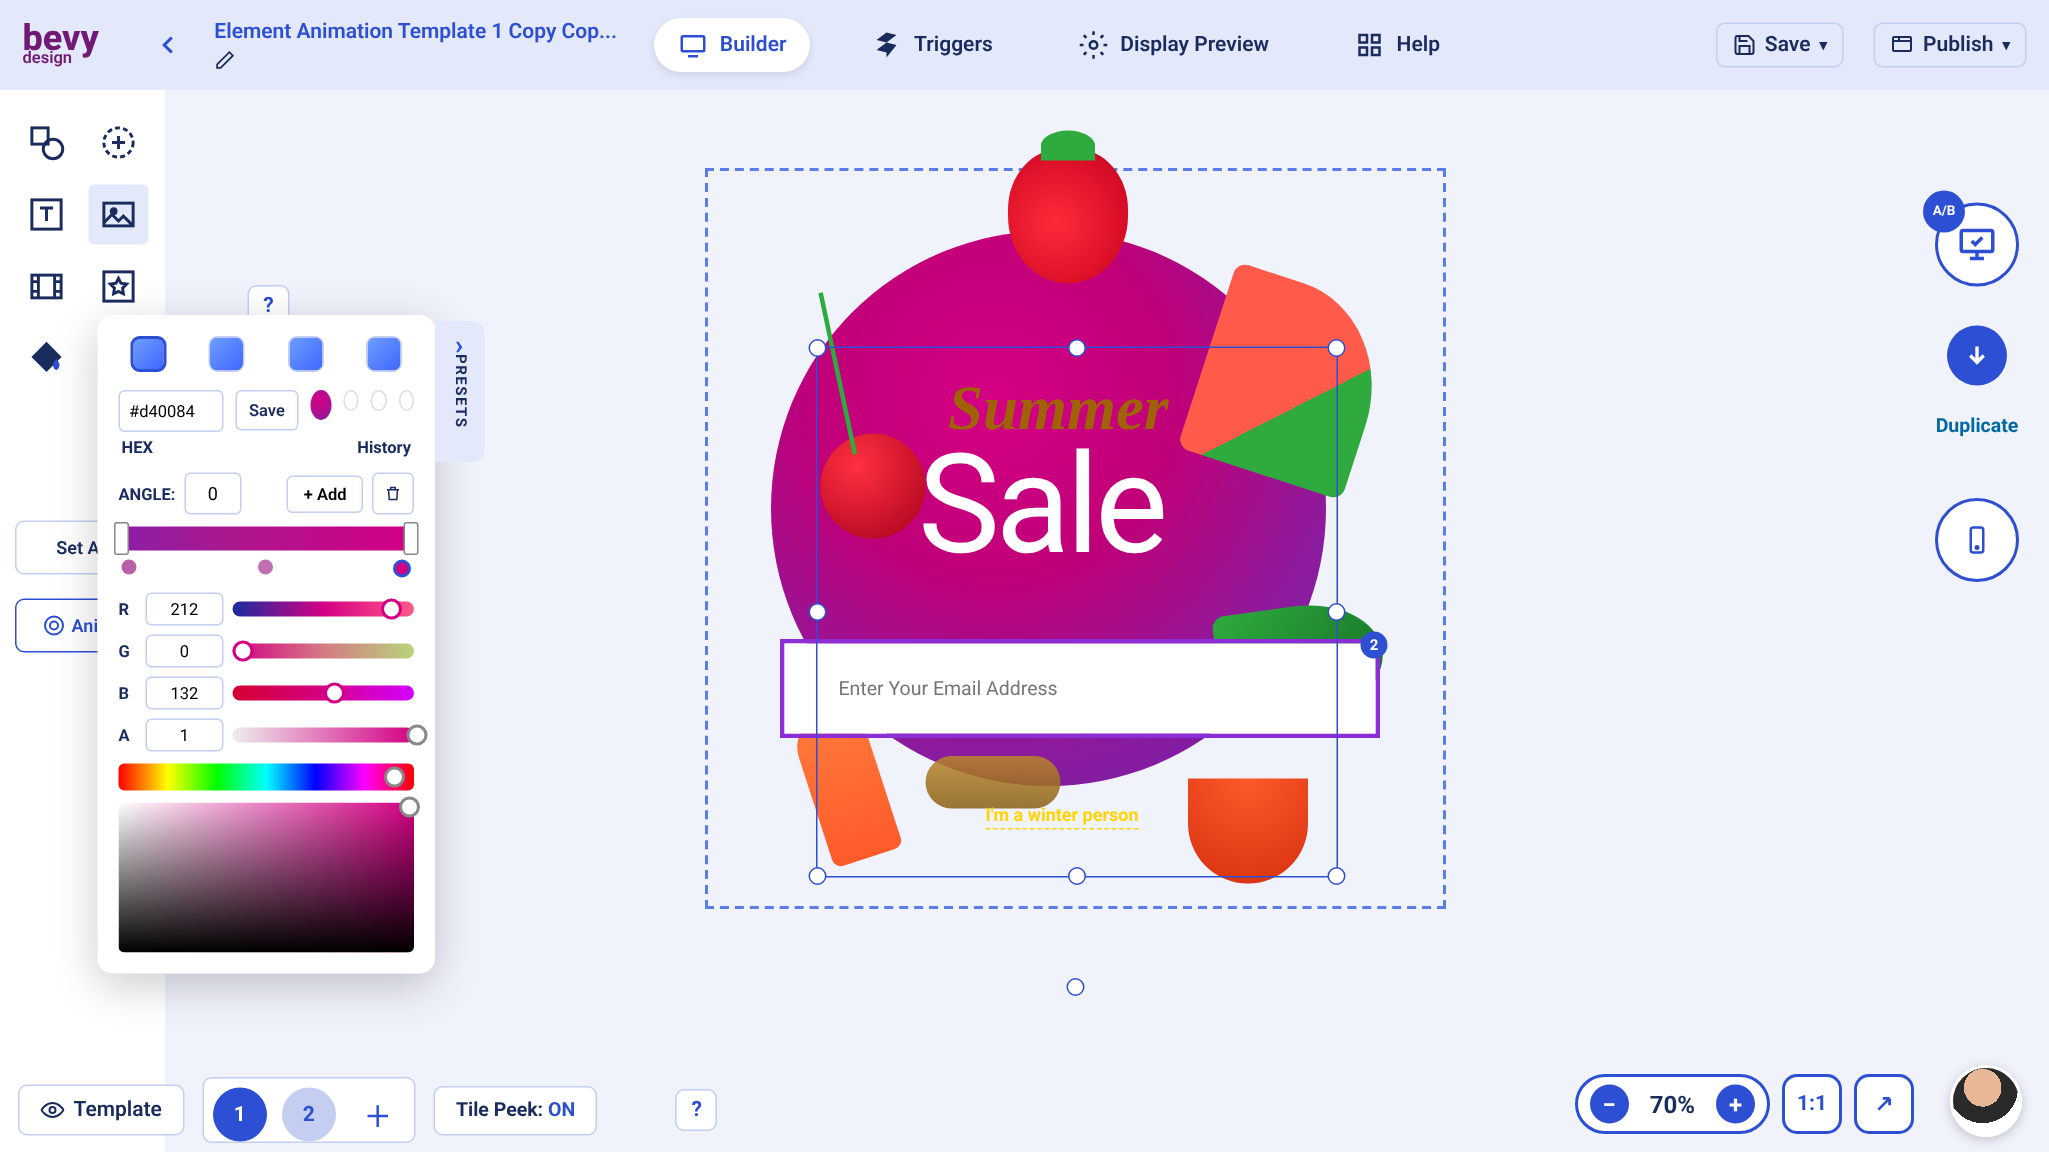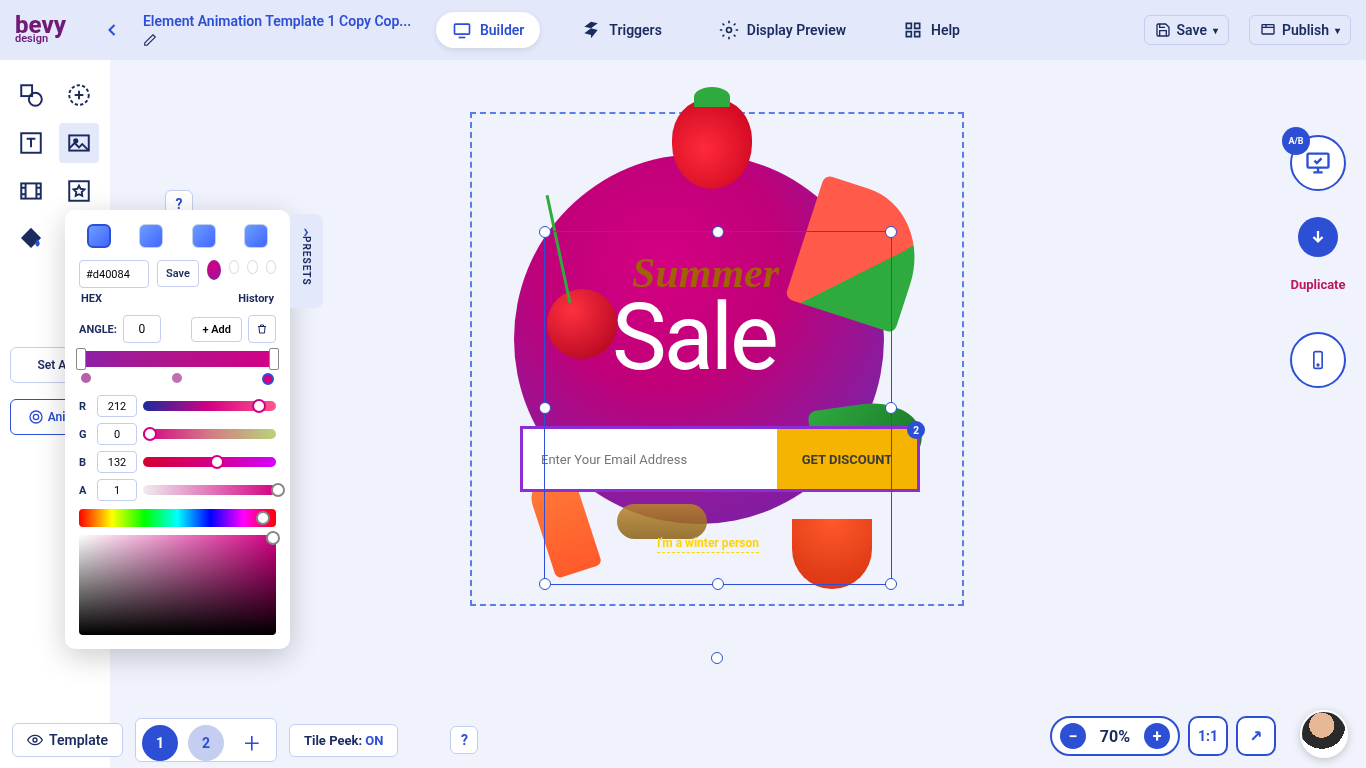--- a/index.html
+++ b/index.html
@@ -21,21 +21,21 @@
 .tool.active{background:#e3e8fb}
 .side-btn{width:90px;height:36px;border:1px solid #c3cef0;border-radius:6px;display:flex;align-items:center;justify-content:center;gap:4px;font-size:12px;font-weight:600;color:#1a2b5e;margin-top:8px}
 .side-btn.anim{border-color:#2d4fd3;color:#2d4fd3}
 .canvas{position:absolute;left:110px;top:60px;right:0;bottom:0;background:#f0f2fc}
 .help-btn{position:absolute;width:28px;height:28px;border:1px solid #c3cef0;border-radius:6px;background:#fff;display:flex;align-items:center;justify-content:center;color:#2d4fd3;font-weight:700;font-size:14px}
 .design-frame{position:absolute;left:360px;top:52px;width:494px;height:494px;border:2px dashed #5b7de8}
 .circle{position:absolute;left:42px;top:40px;width:370px;height:370px;border-radius:50%;background:radial-gradient(circle at 40% 30%,#d40084 0%,#c00078 35%,#8b1b9e 70%,#6d1fa8 100%)}
 .txt-summer{position:absolute;left:160px;top:135px;font-family:Georgia,serif;font-style:italic;font-size:42px;font-weight:700;color:#a16207}
 .txt-sale{position:absolute;left:140px;top:170px;font-size:92px;font-weight:400;color:#fff;letter-spacing:-3px}
 .email-row{position:absolute;left:48px;top:312px;width:400px;height:66px;border:3px solid #8c2dd6;display:flex}
-.email-input{flex:1;background:#fff;border:none;padding:0 18px;font-size:13px;color:#888}
+.email-input{flex:1;background:#fff;border:none;padding:0 36px;font-size:13px;color:#888}
 .discount-btn{width:140px;background:#f5b400;border:none;font-size:13px;font-weight:700;color:#3a3a3a}
 .numbadge{position:absolute;right:-8px;top:-8px;width:18px;height:18px;background:#2d4fd3;color:#fff;border-radius:50%;font-size:10px;display:flex;align-items:center;justify-content:center;font-weight:700}
 .winter{position:absolute;left:185px;top:422px;font-size:12px;font-weight:700;color:#ffd400;border-bottom:1px dashed #ffd400;padding-bottom:2px}
 .sel-box{position:absolute;left:72px;top:117px;width:348px;height:354px;border:1px solid #2d4fd3}
 .handle{position:absolute;width:12px;height:12px;background:#fff;border:1px solid #2d4fd3;border-radius:50%}
 .fruit{position:absolute;border-radius:50%}
 .color-panel{position:absolute;left:65px;top:210px;width:225px;background:#fff;border-radius:10px;box-shadow:0 8px 30px rgba(0,0,0,.2);padding:14px;z-index:100}
 .cp-row{display:flex;align-items:center;gap:8px;margin-bottom:10px}
 .cp-label{font-size:11px;font-weight:700;color:#1a2b5e}
 .radio{width:14px;height:14px;border:2px solid #2d4fd3;border-radius:50%;display:inline-block;position:relative}
@@ -52,21 +52,21 @@
 .angle-row{display:flex;align-items:center;gap:6px;margin-bottom:8px}
 .angle-input{width:38px;height:28px;border:1px solid #c3cef0;border-radius:4px;text-align:center;font-size:12px}
 .add-btn{margin-left:auto;padding:5px 10px;border:1px solid #c3cef0;border-radius:4px;font-size:11px;font-weight:600;background:#fff}
 .del-btn{width:28px;height:28px;border:1px solid #c3cef0;border-radius:4px;background:#fff;display:flex;align-items:center;justify-content:center;font-size:12px}
 .grad-bar{height:16px;border-radius:4px;background:linear-gradient(90deg,#8b1fa8 0%,#a8188f 35%,#d40084 100%);position:relative;margin-bottom:6px}
 .grad-stop{position:absolute;top:-3px;width:10px;height:22px;background:#fff;border:1px solid #888;border-radius:2px}
 .stop-dots{display:flex;justify-content:space-between;padding:0 2px;margin-bottom:10px}
 .sdot{width:10px;height:10px;border-radius:50%}
 .rgba-row{display:flex;align-items:center;gap:6px;margin-bottom:6px}
 .rgba-lbl{width:12px;font-size:11px;font-weight:700;color:#1a2b5e}
-.rgba-input{width:40px;height:22px;border:1px solid #c3cef0;border-radius:4px;text-align:center;font-size:11px}
+.rgba-input{width:52px;height:22px;border:1px solid #c3cef0;border-radius:4px;text-align:center;font-size:11px}
 .rgba-slider{flex:1;height:10px;border-radius:5px;position:relative}
 .rgba-thumb{position:absolute;width:14px;height:14px;background:#fff;border-radius:50%;border:2px solid;top:-2px}
 .hue-bar{height:18px;border-radius:4px;background:linear-gradient(90deg,red,#ff0,#0f0,#0ff,#00f,#f0f,red);margin:8px 0;position:relative}
 .sat-box{height:100px;border-radius:4px;background:linear-gradient(to top,#000,transparent),linear-gradient(to right,#fff,#d40084);margin-top:6px;position:relative}
 .presets-tab{position:absolute;right:-33px;top:4px;width:33px;height:94px;background:#e3e8fb;border-radius:0 8px 8px 0;writing-mode:vertical-rl;display:flex;align-items:center;justify-content:center;font-size:10px;font-weight:700;color:#1a2b5e;letter-spacing:1px}
 .presets-tab::before{content:"›";writing-mode:horizontal-tb;position:absolute;top:6px;font-size:18px;color:#2d4fd3}
 .bottom-bar{position:absolute;left:0;bottom:0;height:56px;display:flex;align-items:center;gap:12px;padding:0 12px}
 .prev-btn{padding:8px 14px;border:1px solid #c3cef0;border-radius:6px;background:#fff;font-size:14px;font-weight:600;color:#1a2b5e;display:flex;align-items:center;gap:6px}
 .page-pill{width:36px;height:36px;border-radius:50%;background:#2d4fd3;color:#fff;display:flex;align-items:center;justify-content:center;font-weight:700;font-size:14px}
 .page-pill.ghost{background:#c3cef0;color:#2d4fd3}
@@ -77,21 +77,21 @@
 .zoom-ctrl{position:absolute;right:90px;bottom:12px;display:flex;align-items:center;gap:8px}
 .zoom-grp{display:flex;align-items:center;gap:10px;border:2px solid #2d4fd3;border-radius:24px;padding:5px 8px;background:#fff}
 .zbtn{width:26px;height:26px;border-radius:50%;background:#2d4fd3;color:#fff;display:flex;align-items:center;justify-content:center;font-weight:700;font-size:16px}
 .zval{font-size:16px;font-weight:700;color:#1a2b5e;padding:0 4px}
 .sq-btn{width:40px;height:40px;border:2px solid #2d4fd3;border-radius:10px;display:flex;align-items:center;justify-content:center;color:#2d4fd3;font-size:14px;font-weight:700;background:#fff}
 .avatar{position:absolute;right:18px;bottom:10px;width:48px;height:48px;border-radius:50%;background:radial-gradient(circle at 45% 30%,#e8b896 0 32%,#2a2a2a 32% 60%,#fff 60%);border:2px solid #fff;box-shadow:0 2px 8px rgba(0,0,0,.2)}
 .float-col{position:absolute;right:20px;top:75px;display:flex;flex-direction:column;align-items:center;gap:26px}
 .ab-badge{width:28px;height:28px;border-radius:50%;background:#2d4fd3;color:#fff;font-size:9px;font-weight:700;display:flex;align-items:center;justify-content:center;position:absolute;left:-8px;top:-8px;z-index:2}
 .circ-btn{width:56px;height:56px;border-radius:50%;background:#fff;border:2px solid #2d4fd3;display:flex;align-items:center;justify-content:center;color:#2d4fd3;font-size:22px;position:relative}
 .circ-btn.fill{background:#2d4fd3;color:#fff;width:40px;height:40px;border:none;font-size:18px}
-.dup-lbl{font-size:13px;font-weight:700;color:#be185d;margin-top:-6px}
+.dup-lbl{font-size:13px;font-weight:700;color:#0369a1;margin-top:-6px}
 .ico{width:20px;height:20px;display:inline-block}
 </style>
 </head>
 <body>
 
 <div class="topbar">
   <div class="logo"><span>bevy</span><small>design</small></div>
   <div class="back-btn">
       <svg class="ico" viewBox="0 0 24 24" fill="none" stroke="currentColor" stroke-width="2.5">
         <path d="M15 18l-6-6 6-6"></path>
@@ -228,21 +228,20 @@
     <div class="fruit" style="left:75px;top:175px;width:70px;height:70px;background:radial-gradient(circle at 35% 30%,#ff3040,#a8001d);border-radius:50%"></div>
     <div style="position:absolute;left:85px;top:80px;width:3px;height:110px;background:#2faa3e;transform:rotate(-12deg)"></div>
     <div class="fruit" style="left:340px;top:290px;width:110px;height:75px;background:linear-gradient(135deg,#2faa3e,#156e26);border-radius:10px 60% 60% 10px;transform:rotate(-8deg)"></div>
     <div class="fruit" style="left:68px;top:360px;width:48px;height:100px;background:linear-gradient(#ff7a3a,#ff5a2a);border-radius:22px 22px 6px 6px;transform:rotate(-18deg)"></div>
     <div class="fruit" style="left:320px;top:405px;width:80px;height:70px;background:radial-gradient(circle at 50% 0%,#ff5a2a,#d63010);border-radius:0 0 60px 60px"></div>
     <div class="fruit" style="left:145px;top:390px;width:90px;height:35px;background:linear-gradient(#b8862a,#8a5e12);border-radius:18px;opacity:.85"></div>
     <span class="txt-summer">Summer</span>
     <span class="txt-sale">Sale</span>
     <div class="email-row">
       <input class="email-input" placeholder="Enter Your Email Address" style="">
-      <button class="discount-btn">GET DISCOUNT</button>
       <div class="numbadge">2</div>
     </div>
     <a class="winter">I'm a winter person</a>
     <div class="sel-box">
       <div class="handle" style="left:-6px;top:-6px"></div>
       <div class="handle" style="right:-6px;top:-6px"></div>
       <div class="handle" style="left:-6px;bottom:-6px"></div>
       <div class="handle" style="right:-6px;bottom:-6px"></div>
       <div class="handle" style="left:calc(50% - 6px);top:-6px"></div>
       <div class="handle" style="left:calc(50% - 6px);bottom:-6px"></div>

